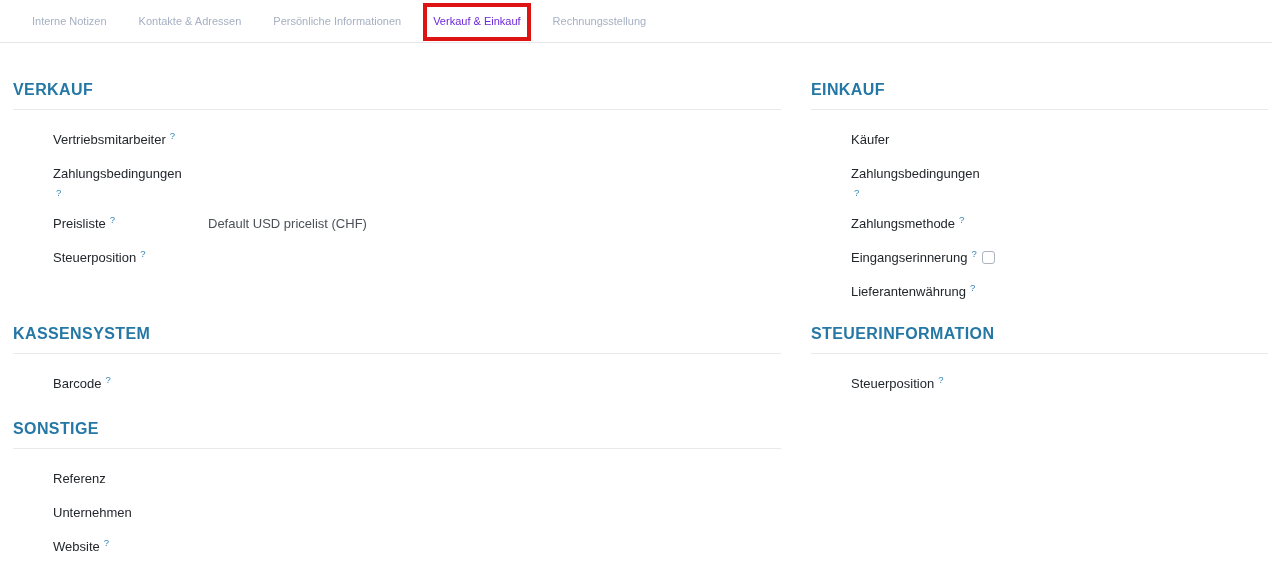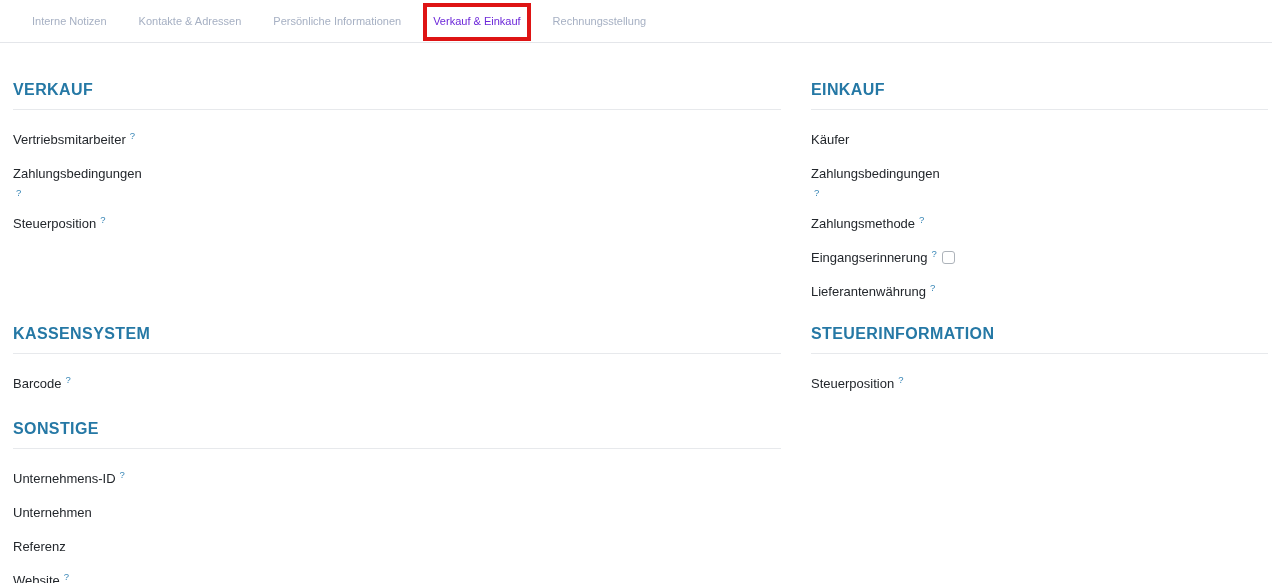--- a/index.html
+++ b/index.html
@@ -57,20 +57,21 @@
     padding: 6px 0 10px 0;
     border-bottom: 1px solid #e7e9ec;
   }
   .rows { padding-top: 20px; }
   .row {
     display: flex;
     align-items: flex-end;
     margin-bottom: 14px;
     font-size: 13px;
     line-height: 20px;
+    margin-left: 40px;
   }
   .label-cell { width: 150px; flex-shrink: 0; }
   .label-cell.auto { width: auto; }
   .field-label { color: #23272c; }
   sup.help {
     color: #3584b5;
     font-size: 9.5px;
     margin-left: 4px;
     line-height: 0;
     vertical-align: super;
@@ -129,20 +130,26 @@
           <div class="value-cell"></div>
         </div>
         <div class="row">
           <div class="label-cell wrap">
             <span class="field-label">Zahlungsbedingungen</span><sup class="help">?</sup>
           </div>
           <div class="value-cell"></div>
         </div>
         <div class="row">
           <div class="label-cell">
+            <span class="field-label">Preisliste</span><sup class="help">?</sup>
+          </div>
+          <div class="value-cell">Default USD pricelist (CHF)</div>
+        </div>
+        <div class="row">
+          <div class="label-cell">
             <span class="field-label">Steuerposition</span><sup class="help">?</sup>
           </div>
           <div class="value-cell"></div>
         </div>
       </div>
     </div>
 
     <div class="section mid">
       <div class="section-title">KASSENSYSTEM</div>
       <div class="rows">
@@ -152,34 +159,28 @@
           </div>
           <div class="value-cell"></div>
         </div>
       </div>
     </div>
 
     <div class="section">
       <div class="section-title">SONSTIGE</div>
       <div class="rows">
         <div class="row">
-          <div class="label-cell auto">
-            <span class="field-label">Unternehmens-ID</span><sup class="help">?</sup>
+          <div class="label-cell">
+            <span class="field-label">Referenz</span>
           </div>
           <div class="value-cell"></div>
         </div>
         <div class="row">
           <div class="label-cell">
             <span class="field-label">Unternehmen</span>
-          </div>
-          <div class="value-cell"></div>
-        </div>
-        <div class="row">
-          <div class="label-cell">
-            <span class="field-label">Referenz</span>
           </div>
           <div class="value-cell"></div>
         </div>
         <div class="row">
           <div class="label-cell">
             <span class="field-label">Website</span><sup class="help">?</sup>
           </div>
           <div class="value-cell"></div>
         </div>
       </div>

